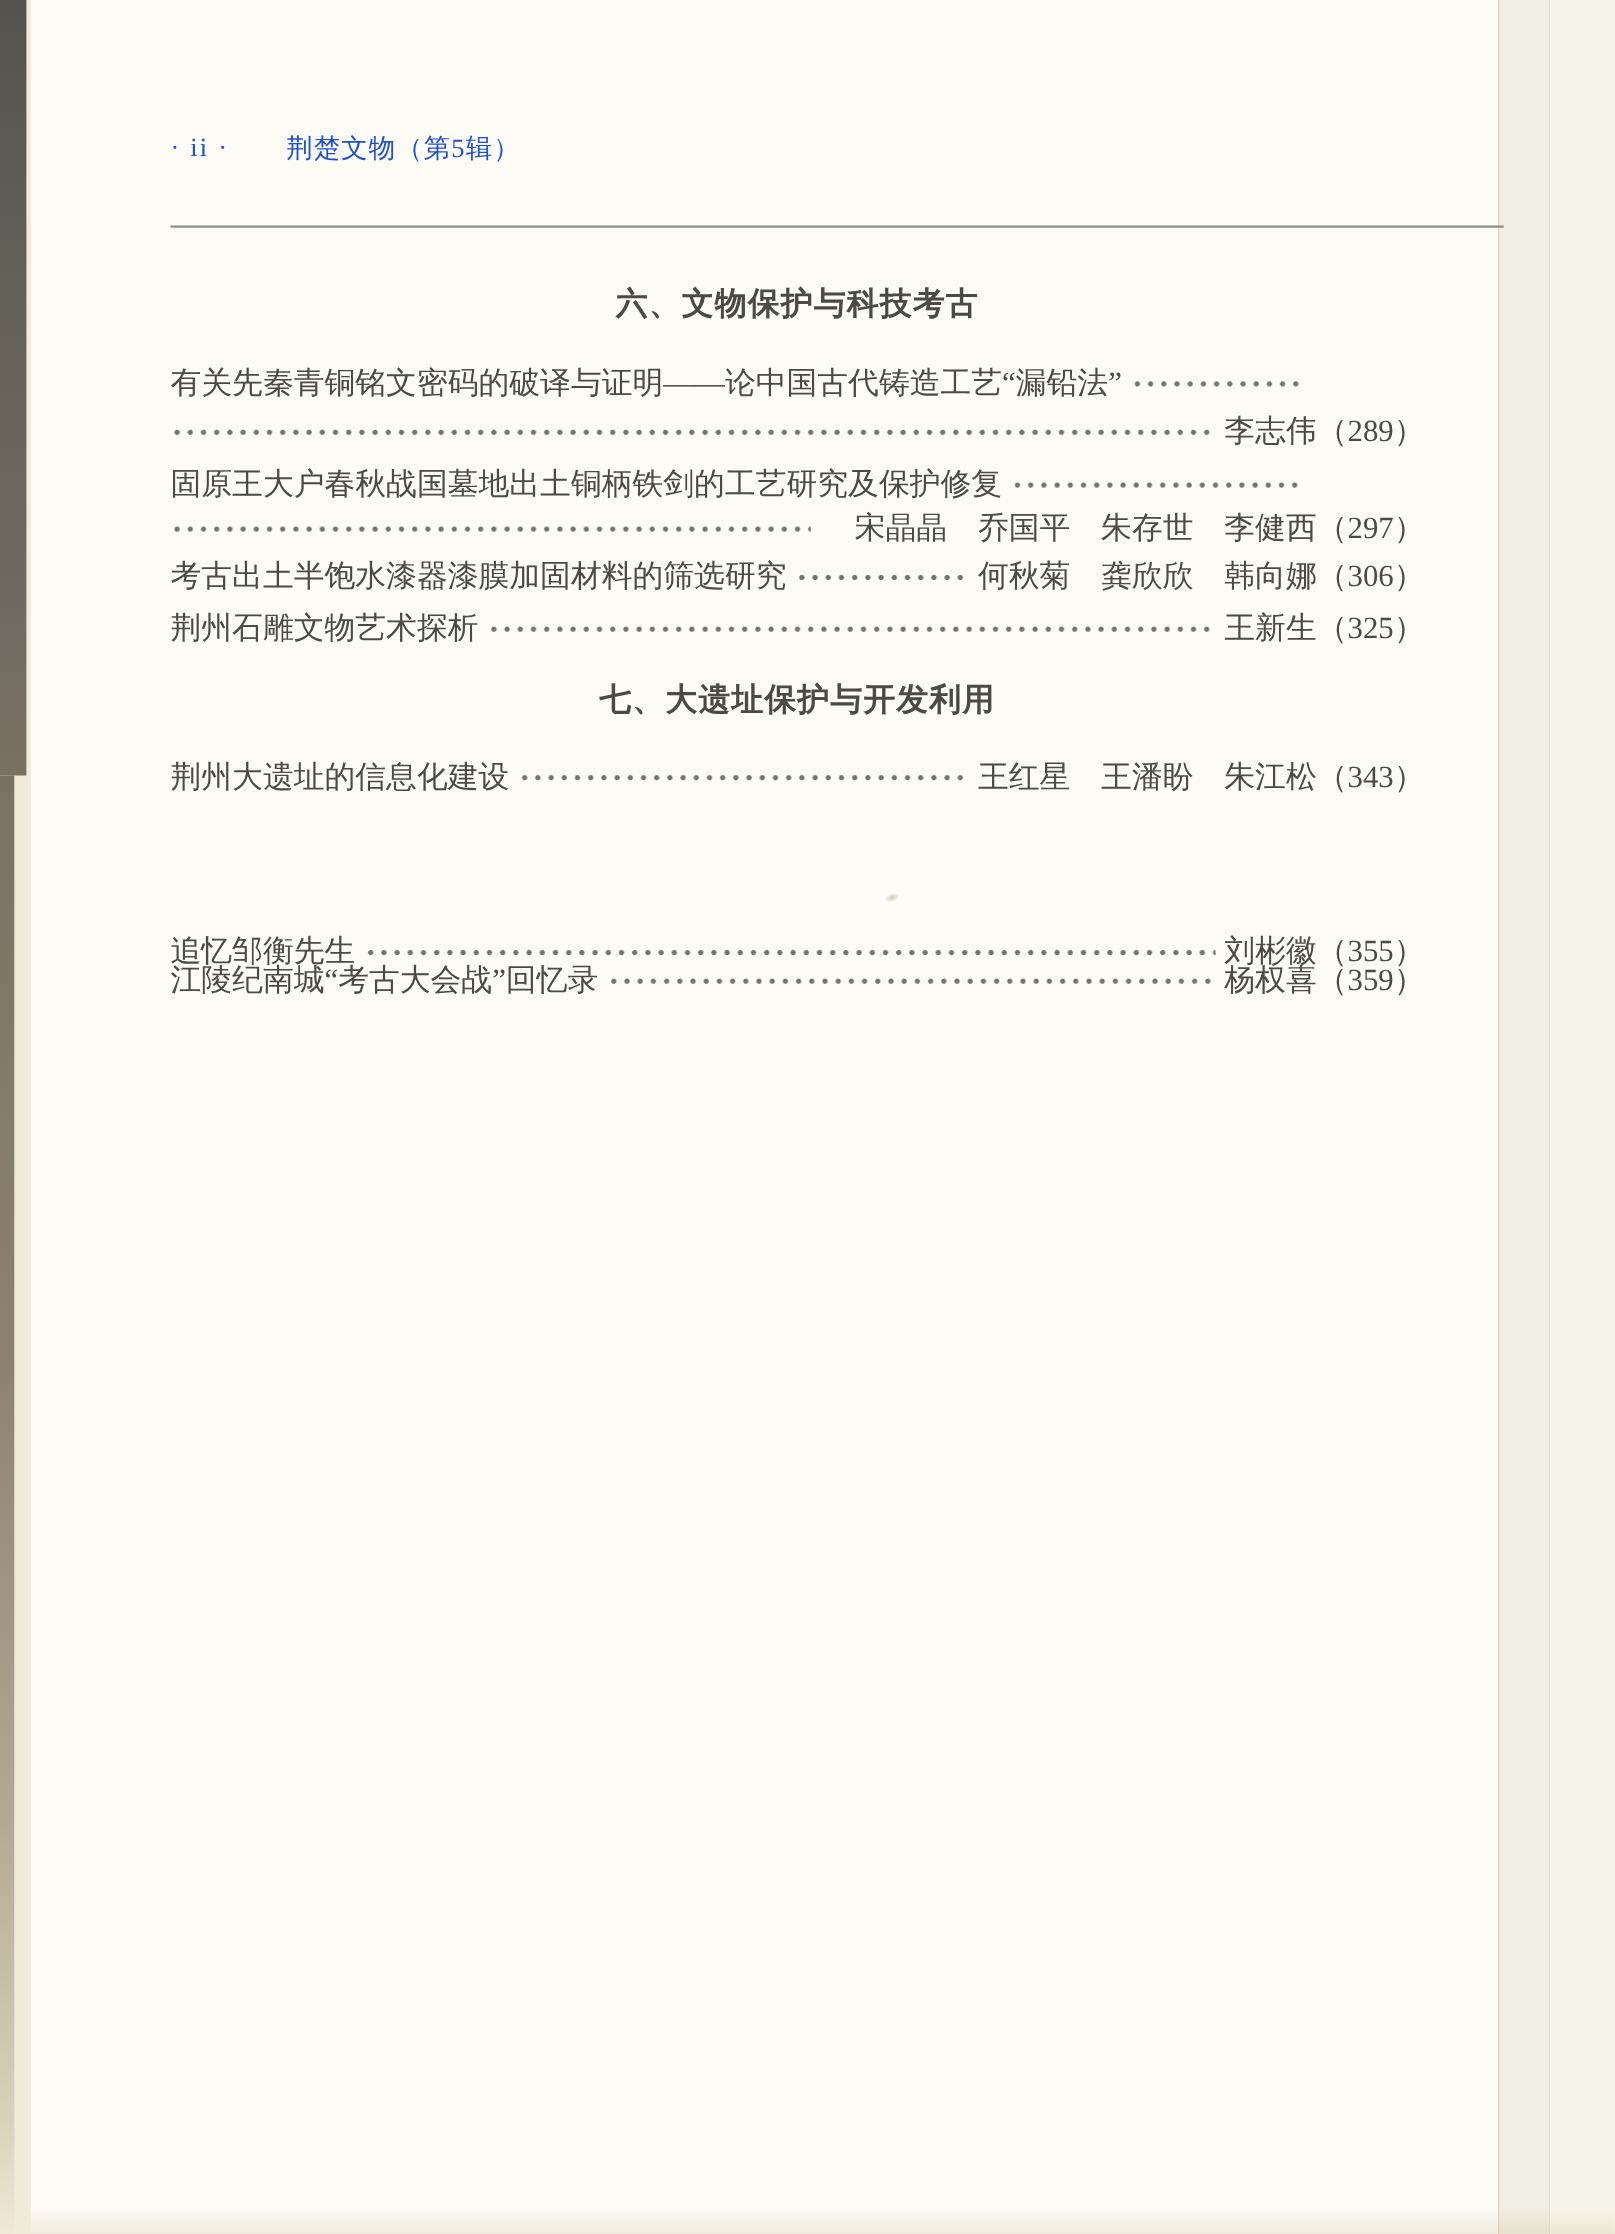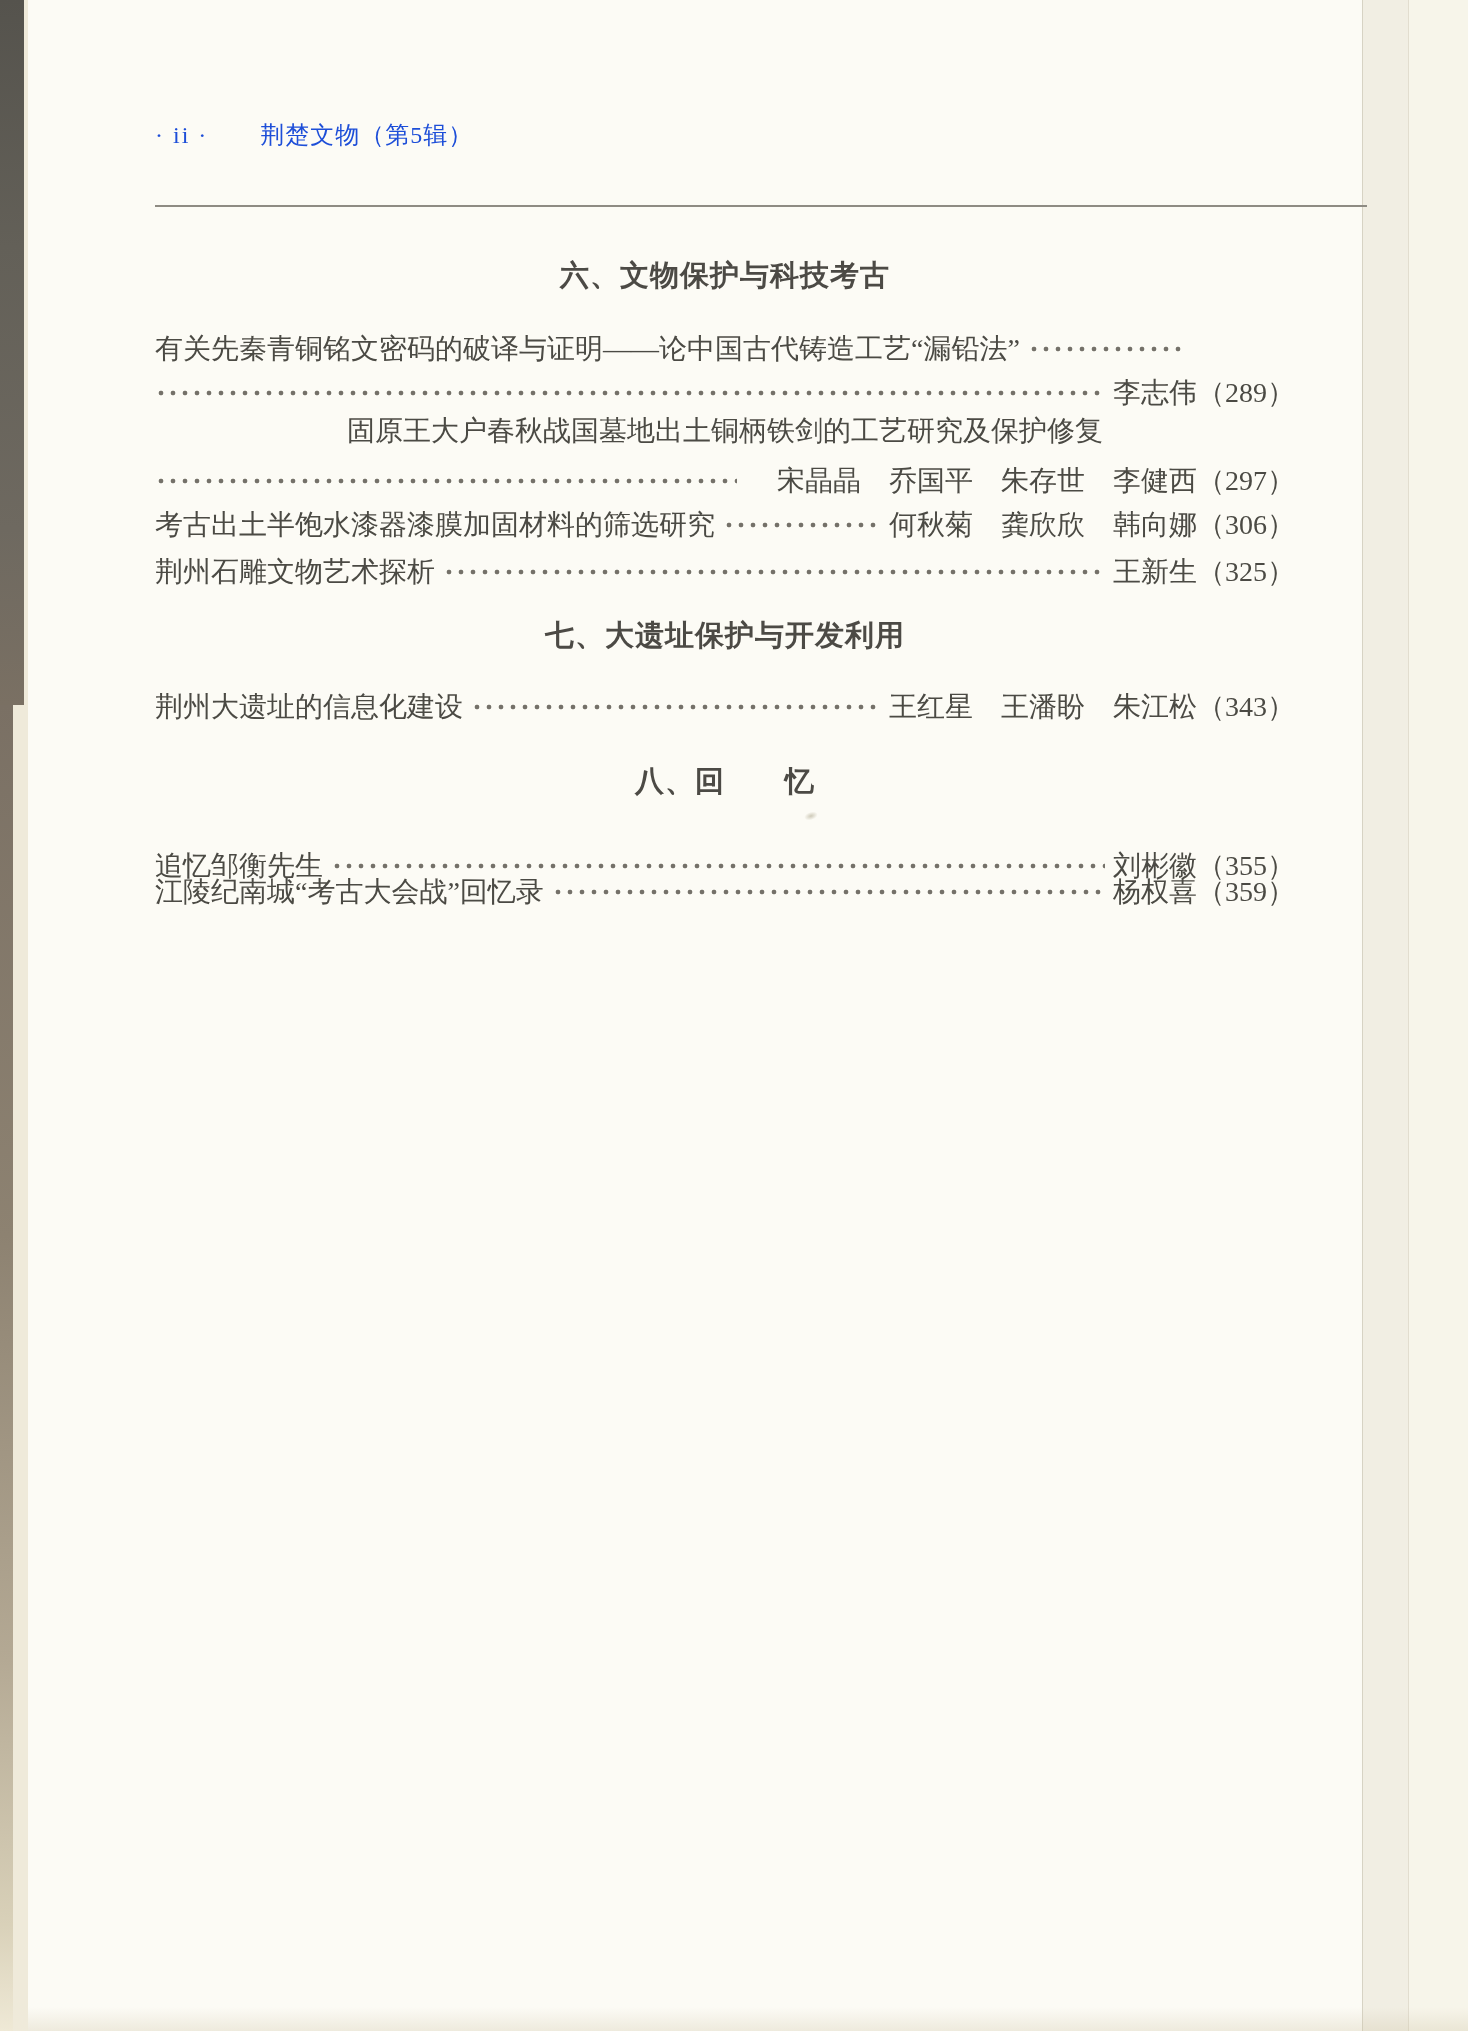--- a/index.html
+++ b/index.html
@@ -111,21 +111,21 @@
     <div class="row" style="top:334px;">
       <span class="entry-title">有关先秦青铜铭文密码的破译与证明——论中国古代铸造工艺“漏铅法”</span>
       <span class="leader"></span>
       <span class="tail-gap"></span>
     </div>
     <div class="row" style="top:378px;">
       <span class="leader" style="margin-left:0;"></span>
       <span class="entry-right">李志伟（289）</span>
     </div>
 
-    <div class="row" style="top:416px;flex-direction:column;">
+    <div class="row" style="top:426px;">
       <span class="entry-title">固原王大户春秋战国墓地出土铜柄铁剑的工艺研究及保护修复</span>
       <span class="leader"></span>
       <span class="tail-gap"></span>
     </div>
     <div class="row" style="top:466px;gap:32px;">
       <span class="leader" style="margin-left:0;"></span>
       <span class="entry-right">宋晶晶　乔国平　朱存世　李健西（297）</span>
     </div>
 
     <div class="row" style="top:510px;">
@@ -141,21 +141,20 @@
     </div>
 
     <div class="sec-title" style="top:620px;">七、大遗址保护与开发利用</div>
 
     <div class="row" style="top:692px;">
       <span class="entry-title">荆州大遗址的信息化建设</span>
       <span class="leader"></span>
       <span class="entry-right">王红星　王潘盼　朱江松（343）</span>
     </div>
 
-    <div class="sec-title" style="top:766px;">八、回　　忆</div>
 
     <div class="row" style="top:851px;">
       <span class="entry-title">追忆邹衡先生</span>
       <span class="leader"></span>
       <span class="entry-right">刘彬徽（355）</span>
     </div>
 
     <div class="row" style="top:877px;">
       <span class="entry-title">江陵纪南城“考古大会战”回忆录</span>
       <span class="leader"></span>

